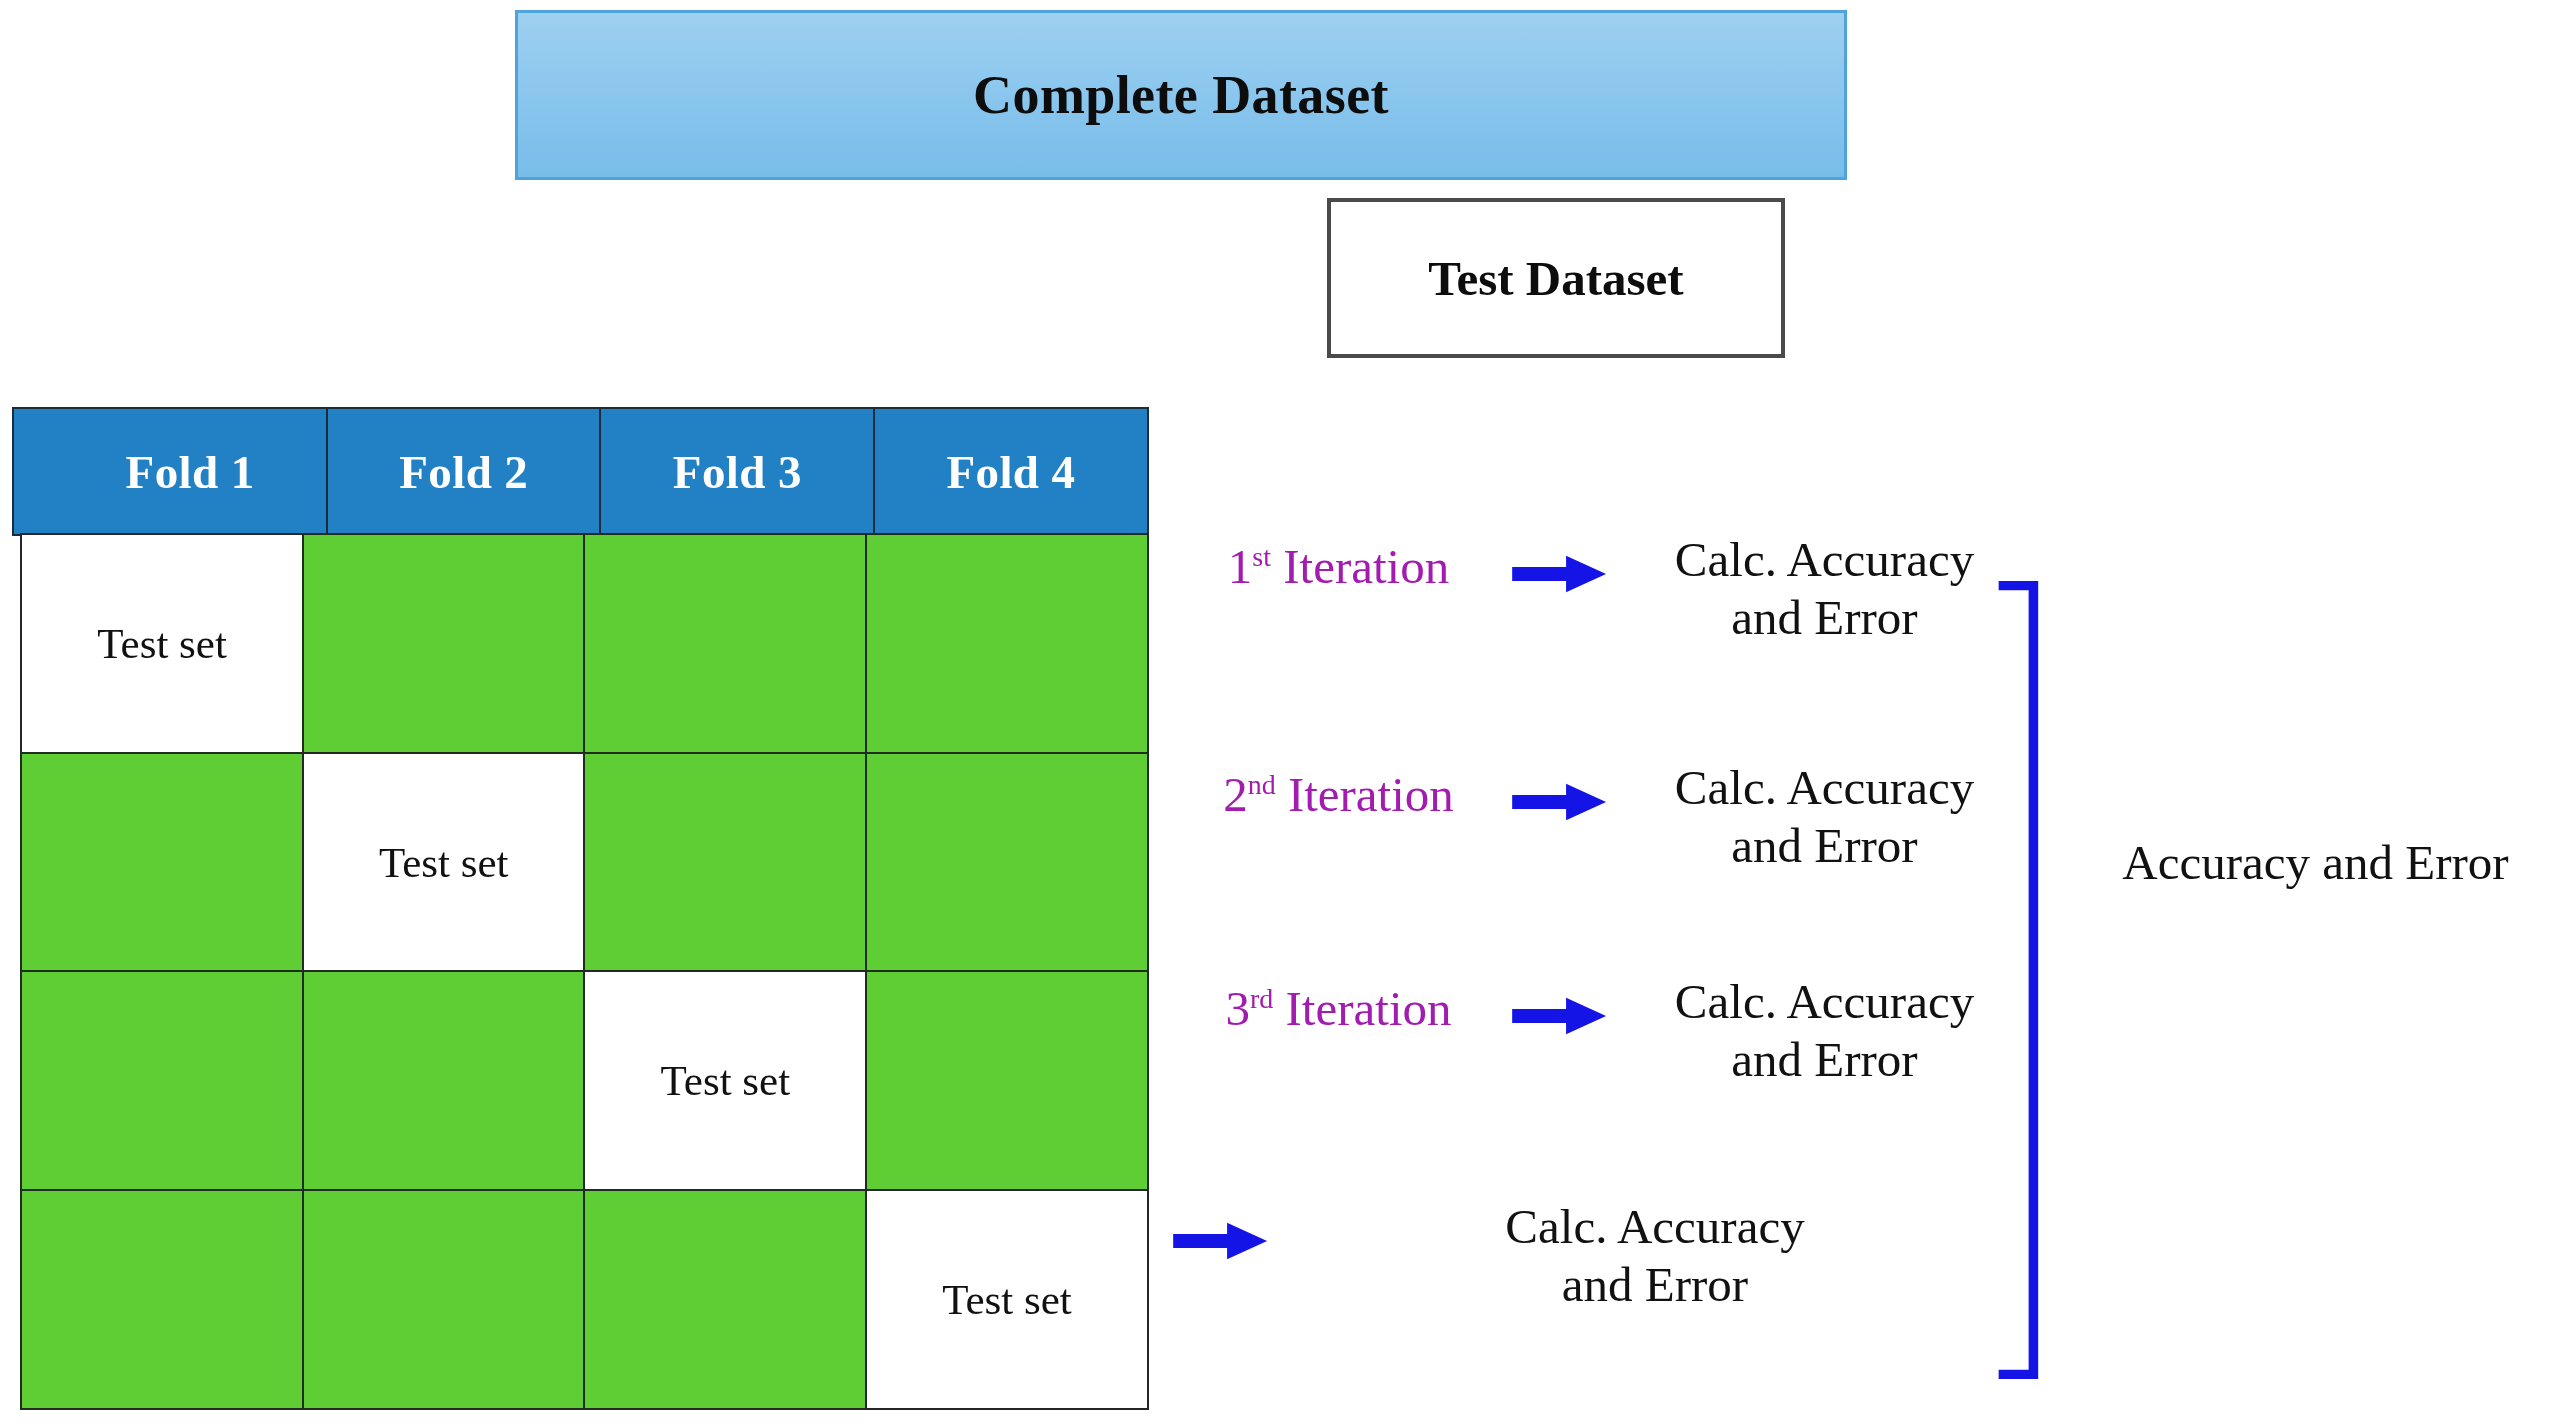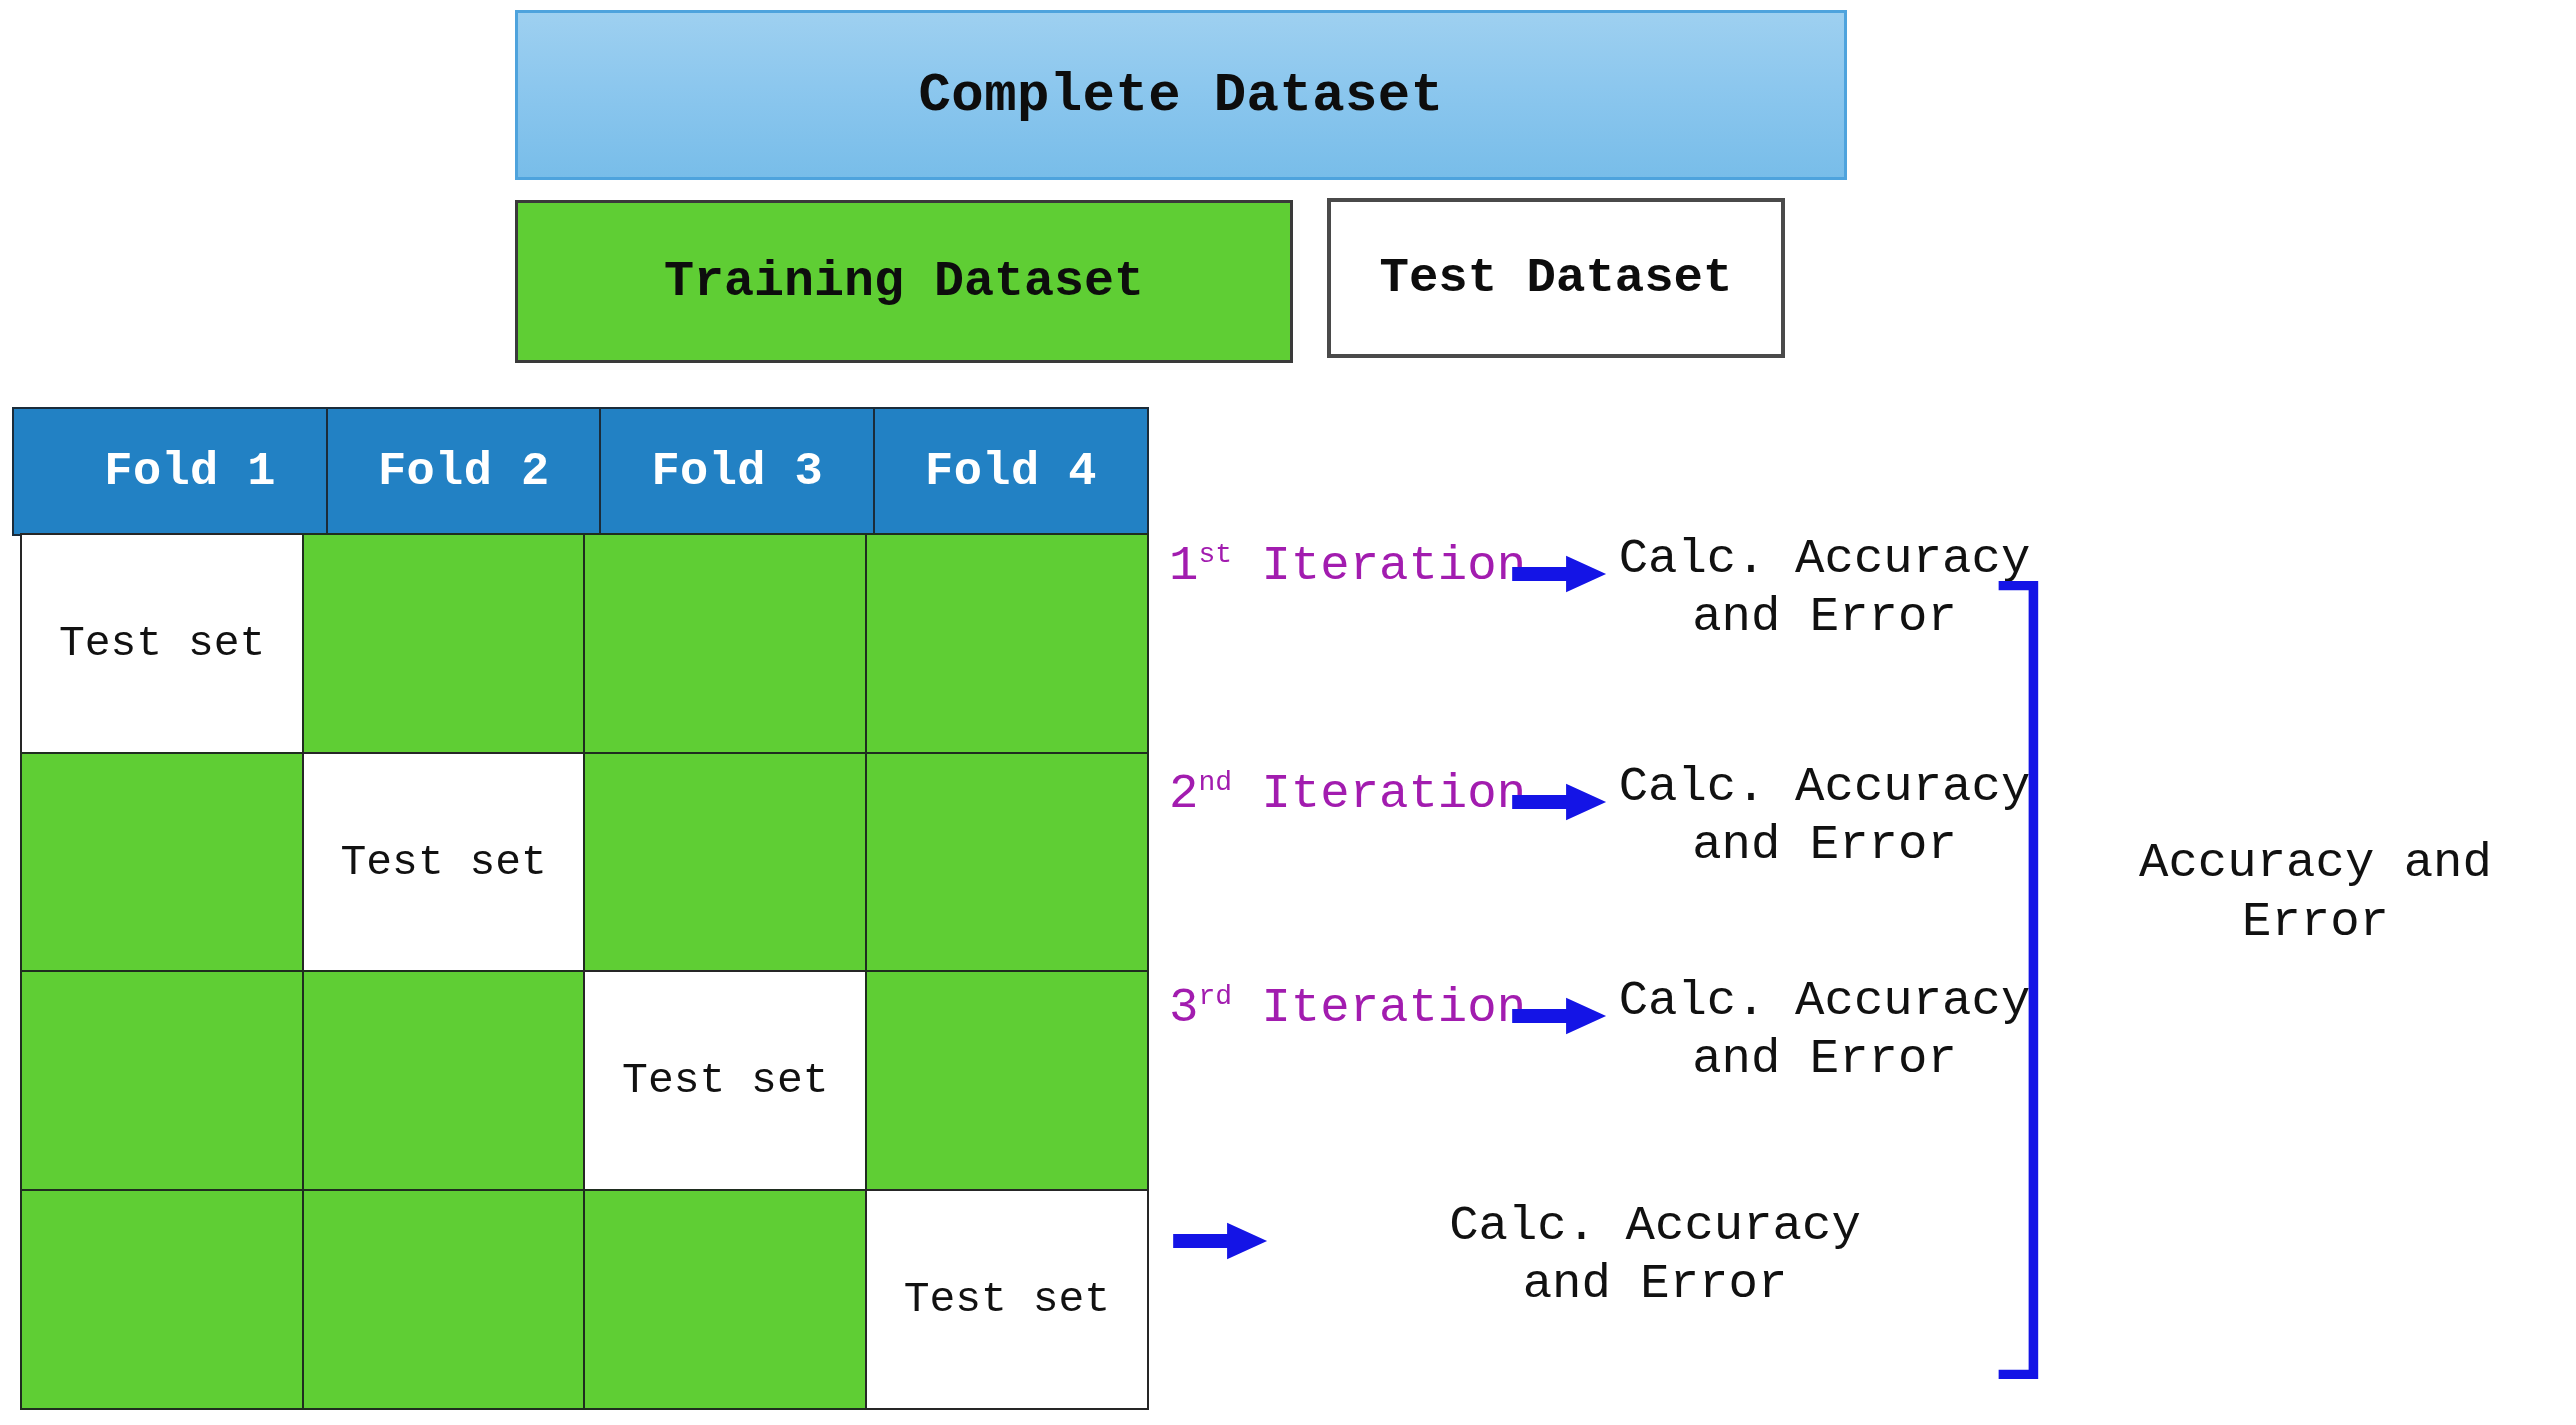--- a/index.html
+++ b/index.html
@@ -5,21 +5,21 @@
   html, body {
     margin: 0;
     padding: 0;
     background: #ffffff;
   }
   #stage {
     position: relative;
     width: 2576px;
     height: 1425px;
     background: #ffffff;
-    font-family: Liberation Mono, monospace;
+    font-family: Liberation Serif, serif;
     overflow: hidden;
   }
 
   
   .complete-bar {
     position: absolute;
     left: 515px;
     top: 10.4px;
     width: 1332px;
     height: 170px;
@@ -197,23 +197,20 @@
 </style>
 </head>
 <body>
 
 <div id="stage">
 
   <div class="complete-bar">
     <span class="label">Complete Dataset</span>
   </div>
 
-  <div class="training-box">
-    <span class="label">Training Dataset</span>
-  </div>
 
   <div class="test-box">
     <span class="label">Test Dataset</span>
   </div>
 
   <div class="fold-grid">
     <div class="grid-head">
       <div class="hcell">Fold 1</div>
       <div class="hcell">Fold 2</div>
       <div class="hcell">Fold 3</div>

